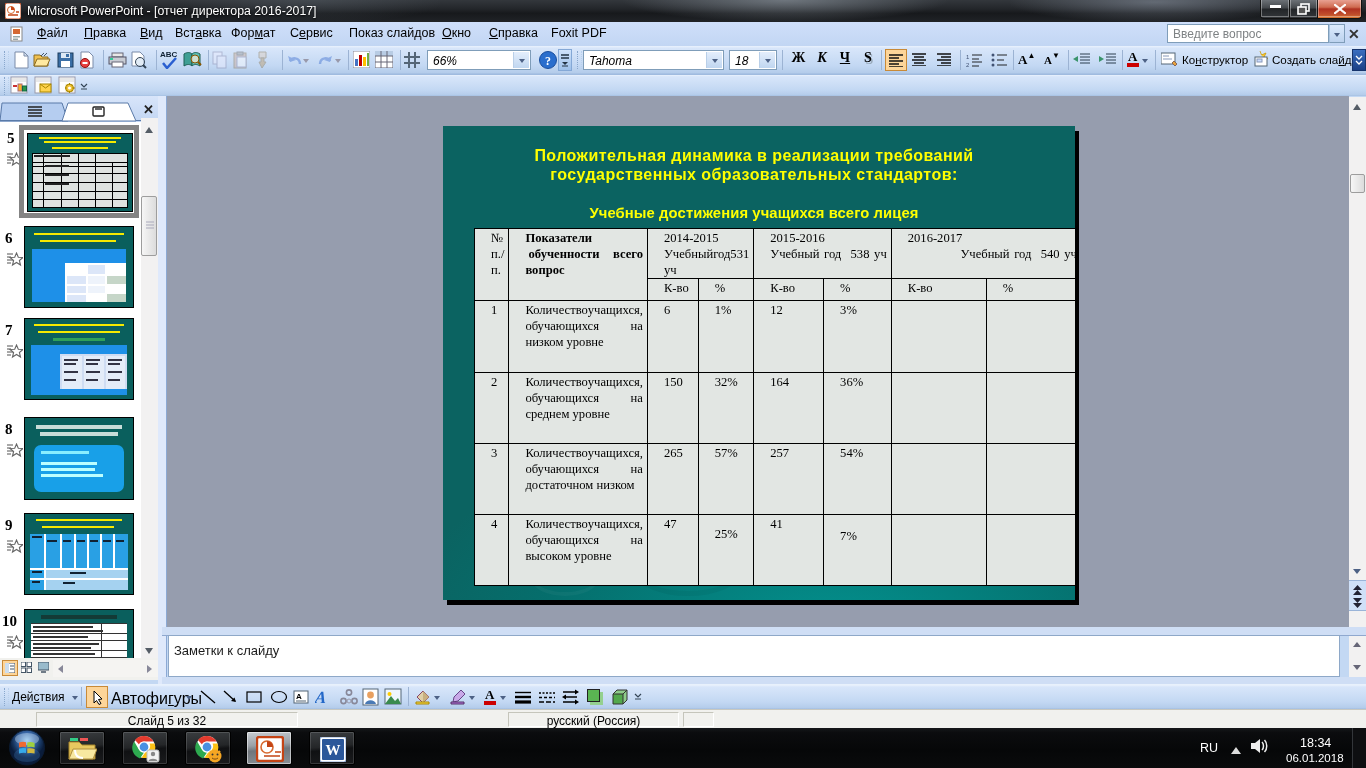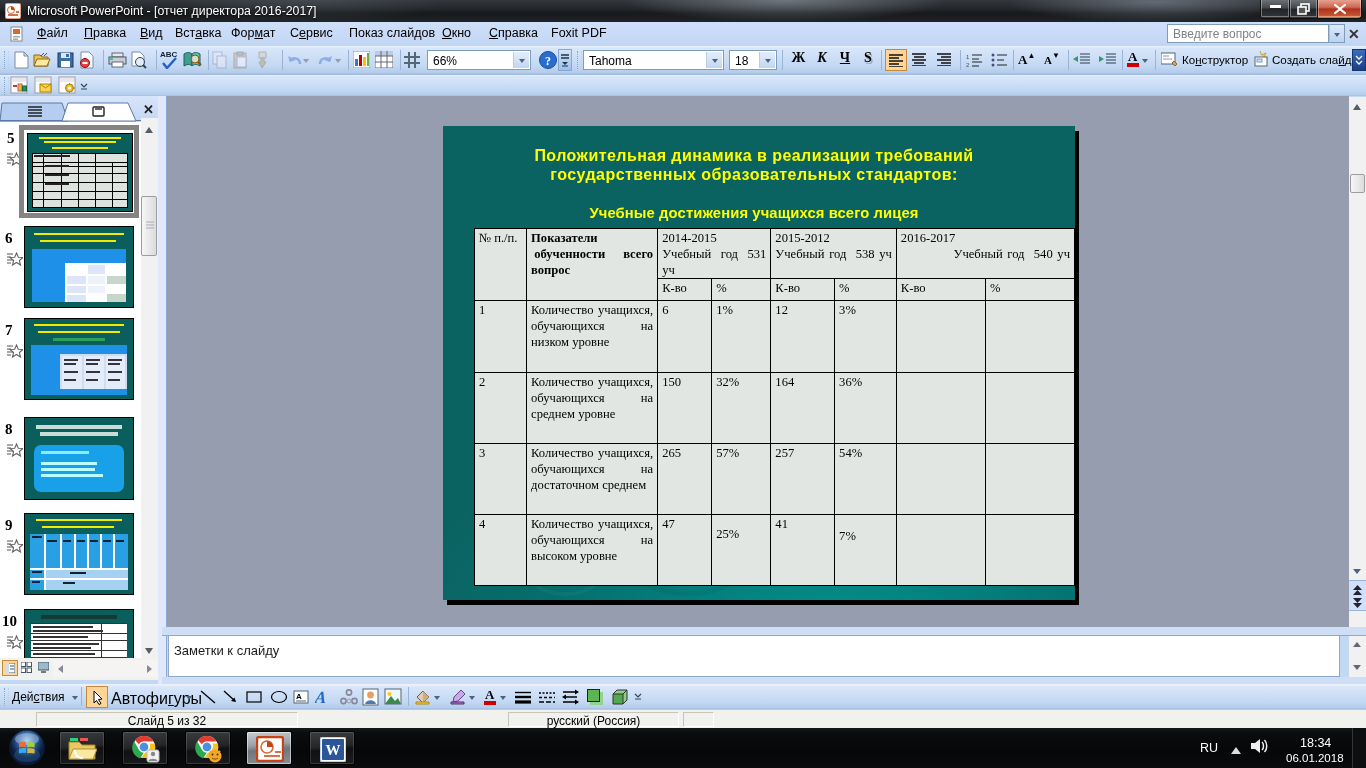--- a/index.html
+++ b/index.html
@@ -22,36 +22,36 @@
 #menubar .mi{position:absolute;top:4px;}
 #qbox{left:1167px;top:2px;width:162px;height:19px;background:#fff;border:1px solid #7f9db9;color:#7e8284;font-size:12px;line-height:18px;padding-left:5px;box-sizing:border-box;}
 #qdrop{left:1329px;top:2px;width:16px;height:19px;background:linear-gradient(180deg,#dcebfd,#bcd2ee);border:1px solid #7f9db9;border-left:1px solid #a9c4e0;box-sizing:border-box;}
 #qx{left:1348px;top:4px;font-size:14px;font-weight:bold;color:#333;}
 
 .tbar{background:linear-gradient(180deg,#eaf2fd 0%,#d8e6fa 8%,#c3d8f3 70%,#b4ccea 96%,#9ebadf 100%);}
 #toolbar1{left:0;top:46px;width:1366px;height:28px;border-bottom:1px solid #a0bbdf;}
 #toolbar2{left:0;top:75px;width:1366px;height:21px;}
 .grip{width:3px;border-left:1px dotted #89a7cc;border-right:1px dotted #b9d0ec;height:18px;}
 .tsep{width:1px;background:#9cb3d3;height:20px;top:4px;}
-.combo{background:#fff;border:1px solid #7f9db9;box-sizing:border-box;font-size:12px;}
+.combo{background:#fff;border:1px solid #7f9db9;box-sizing:border-box;font-size:12px;font-style:italic;}
 .cdrop{position:absolute;right:1px;top:1px;bottom:1px;width:15px;background:linear-gradient(180deg,#e4eefc,#c0d6f0);border-left:1px solid #b9cfe8;}
 .carr{position:absolute;right:4px;top:7px;width:0;height:0;border:3.5px solid transparent;border-top:4px solid #4d6185;}
 
 #lpanel{left:0;top:96px;width:162px;height:584px;background:#fff;overflow:hidden;}
 .thumbnum{position:absolute;font-weight:bold;font-size:15px;color:#000;font-family:"Liberation Serif",serif;}
 .thumb{position:absolute;left:24px;width:110px;border:1px solid #000;box-sizing:border-box;background:#0a5f5d;}
 .yl{position:absolute;height:2px;background:#f5e900;}
 
 #workspace{left:167px;top:96px;width:1182px;height:531px;background:#969dae;}
 #slide{left:443px;top:126px;width:632px;height:474px;overflow:hidden;background:radial-gradient(ellipse 90% 60% at 62% 108%,#039390 0%,#056e6c 52%,#0b6361 78%,#0b6361 100%);box-shadow:4px 5px 0 #000;}
 
 .ytitle{position:absolute;color:#ffff00;font-weight:bold;text-align:center;width:100%;left:-5px;}
 
 #stable{position:absolute;left:31px;top:102px;border-collapse:collapse;table-layout:fixed;background:#e2e6e3;font-family:"Liberation Serif",serif;font-size:12.6px;color:#000;line-height:16px;}
-#stable td{border:1px solid #000;vertical-align:top;padding:1px 4px 0 4px;overflow:hidden;box-sizing:border-box;}
+#stable td{border:1px solid #000;vertical-align:top;padding:1px 4px 0 16px;overflow:hidden;box-sizing:border-box;}
 .jline{display:flex;justify-content:space-between;}
 
 #splitter{left:162px;top:627px;width:1204px;height:8px;background:#cfdef5;border-bottom:1px solid #8fa8cf;}
 #notes{left:168px;top:635px;width:1172px;height:42px;background:#fff;border:1px solid #8ea8c8;box-sizing:border-box;font-size:13px;padding:7px 0 0 5px;color:#1a1a1a;}
 #notesgap{left:162px;top:677px;width:1204px;height:7px;background:#cfdef5;}
 #drawbar{left:0;top:684px;width:1366px;height:24px;border-top:1px solid #e8f1fc;border-bottom:1px solid #90a8cc;}
 #statusbar{left:0;top:709px;width:1366px;height:19px;background:#f1f1ee;border-top:1px solid #c8c8c0;font-size:12px;color:#000;}
 .ssec{position:absolute;top:2px;height:15px;border:1px solid #c5c5bb;border-bottom-color:#fff;border-right-color:#fff;text-align:center;font-size:12px;padding-top:1px;box-sizing:border-box;}
 
 #taskbar{left:0;top:728px;width:1366px;height:40px;background:linear-gradient(180deg,#15171a 0%,#0b0c0e 12%,#060708 55%,#0a0b0c 100%);}
@@ -574,21 +574,21 @@
           <td colspan="2">
             <div>2014-2015</div>
             <div class="jline">
               <span>Учебный</span>
               <span>год</span>
               <span>531</span>
             </div>
             <div>уч</div>
           </td>
           <td colspan="2">
-            <div>2015-2012</div>
+            <div>2015-2016</div>
             <div style="white-space:nowrap;word-spacing:1.5px;">Учебный год&nbsp; 538 уч</div>
           </td>
           <td colspan="2">
             <div>2016-2017</div>
             <div style="white-space:nowrap;word-spacing:1.5px;margin-left:48px;">&nbsp;Учебный год&nbsp; 540 уч</div>
           </td>
         </tr>
     <tr style="height:22px;">
           <td>К-во</td>
           <td>%</td>
@@ -641,21 +641,21 @@
           <td>3</td>
           <td>
             <div class="jline">
               <span>Количество</span>
               <span>учащихся,</span>
             </div>
             <div class="jline">
               <span>обучающихся</span>
               <span>на</span>
             </div>
-            <div>достаточном среднем</div>
+            <div>достаточном низком</div>
           </td>
           <td>265</td>
           <td>57%</td>
           <td>257</td>
           <td>54%</td>
           <td></td>
           <td></td>
         </tr>
     <tr style="height:71px;">
           <td>4</td>

